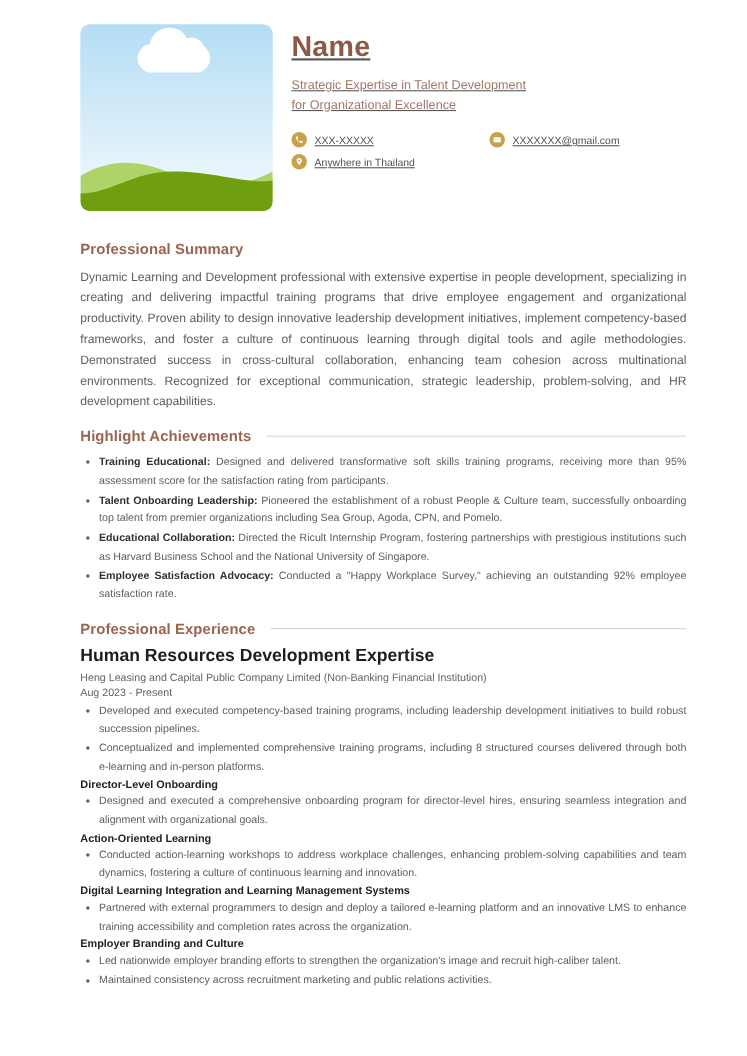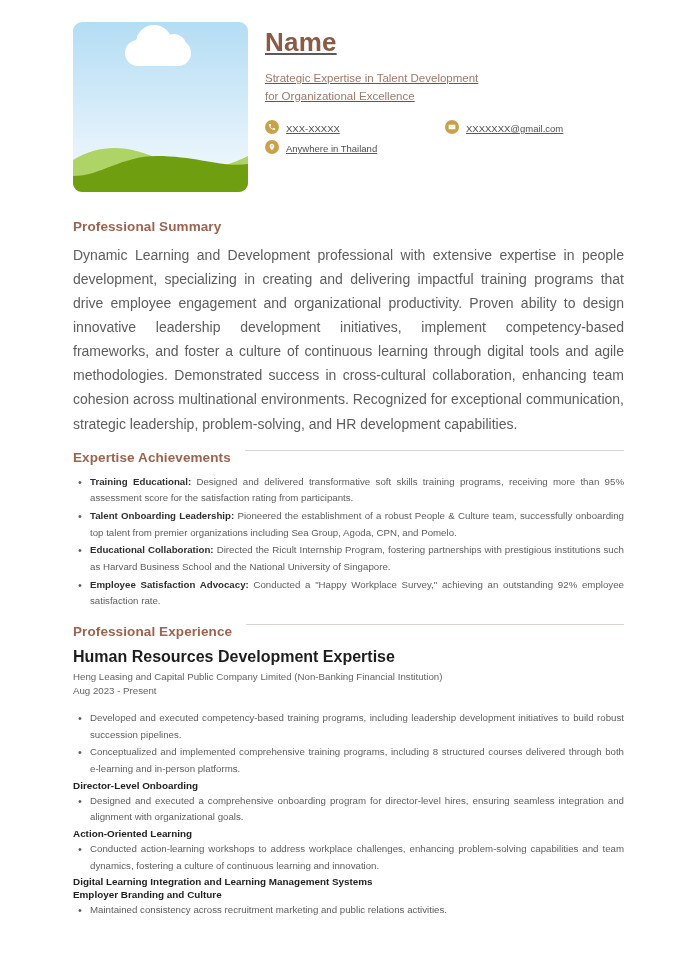--- a/index.html
+++ b/index.html
@@ -119,38 +119,39 @@
     align-items: center;
     justify-content: center;
   }
   .cicon svg { display: block; }
 
   
   .section { margin-bottom: 14px; }
 
   .sec-head {
     display: flex;
+    align-items: center;
     gap: 14px;
     margin-bottom: 9px;
   }
   .sec-title {
     font-size: 13.5px;
     font-weight: bold;
     color: #9b6450;
     white-space: nowrap;
     letter-spacing: 0.1px;
   }
   .sec-rule {
     flex: 1;
     height: 1px;
     background: #d8d4d2;
   }
 
   .summary {
-    font-size: 14px;
+    font-size: 11px;
     line-height: 1.72;
     text-align: justify;
     color: #5d5d5d;
   }
 
   ul.bullets {
     list-style: none;
     margin: 0;
     padding: 0;
   }
@@ -185,21 +186,20 @@
   }
   .job-company {
     font-size: 9.7px;
     color: #636363;
     line-height: 1.48;
   }
   .job-dates {
     font-size: 9.7px;
     color: #636363;
     line-height: 1.48;
-    margin-bottom: 11px;
   }
   .sub-title {
     font-size: 9.9px;
     font-weight: bold;
     color: #222222;
     margin-bottom: 2px;
   }
   .sub-block { margin-bottom: 2px; }
 </style>
 </head>
@@ -263,21 +263,21 @@
 
   <div class="section">
     <div class="sec-head">
       <div class="sec-title">Professional Summary</div>
     </div>
     <div class="summary">Dynamic Learning and Development professional with extensive expertise in people development, specializing in creating and delivering impactful training programs that drive employee engagement and organizational productivity. Proven ability to design innovative leadership development initiatives, implement competency-based frameworks, and foster a culture of continuous learning through digital tools and agile methodologies. Demonstrated success in cross-cultural collaboration, enhancing team cohesion across multinational environments. Recognized for exceptional communication, strategic leadership, problem-solving, and HR development capabilities.</div>
   </div>
 
   <div class="section">
     <div class="sec-head">
-      <div class="sec-title">Expertise Achievements</div>
+      <div class="sec-title">Highlight Achievements</div>
       <div class="sec-rule"></div>
     </div>
     <ul class="bullets" id="highlight-list">
         <li><span class="b-label">Training Educational:</span><span> Designed and delivered transformative soft skills training programs, receiving more than 95% assessment score for the satisfaction rating from participants.</span></li>
         <li><span class="b-label">Talent Onboarding Leadership:</span><span> Pioneered the establishment of a robust People &amp; Culture team, successfully onboarding top talent from premier organizations including Sea Group, Agoda, CPN, and Pomelo.</span></li>
         <li><span class="b-label">Educational Collaboration:</span><span> Directed the Ricult Internship Program, fostering partnerships with prestigious institutions such as Harvard Business School and the National University of Singapore.</span></li>
         <li><span class="b-label">Employee Satisfaction Advocacy:</span><span> Conducted a "Happy Workplace Survey," achieving an outstanding 92% employee satisfaction rate.</span></li>
       </ul>
   </div>
 
@@ -305,23 +305,27 @@
           </ul>
         </div>
         <div class="sub-block">
           <div class="sub-title">Action-Oriented Learning</div>
           <ul class="bullets">
             <li>Conducted action-learning workshops to address workplace challenges, enhancing problem-solving capabilities and team dynamics, fostering a culture of continuous learning and innovation.</li>
           </ul>
         </div>
         <div class="sub-block">
           <div class="sub-title">Digital Learning Integration and Learning Management Systems</div>
+          <ul class="bullets">
+            <li>Partnered with external programmers to design and deploy a tailored e-learning platform and an innovative LMS to enhance training accessibility and completion rates across the organization.</li>
+          </ul>
         </div>
         <div class="sub-block">
           <div class="sub-title">Employer Branding and Culture</div>
           <ul class="bullets">
+            <li>Led nationwide employer branding efforts to strengthen the organization's image and recruit high-caliber talent.</li>
             <li>Maintained consistency across recruitment marketing and public relations activities.</li>
           </ul>
         </div>
       </div>
   </div>
 
 </div>
 
 </body></html>

